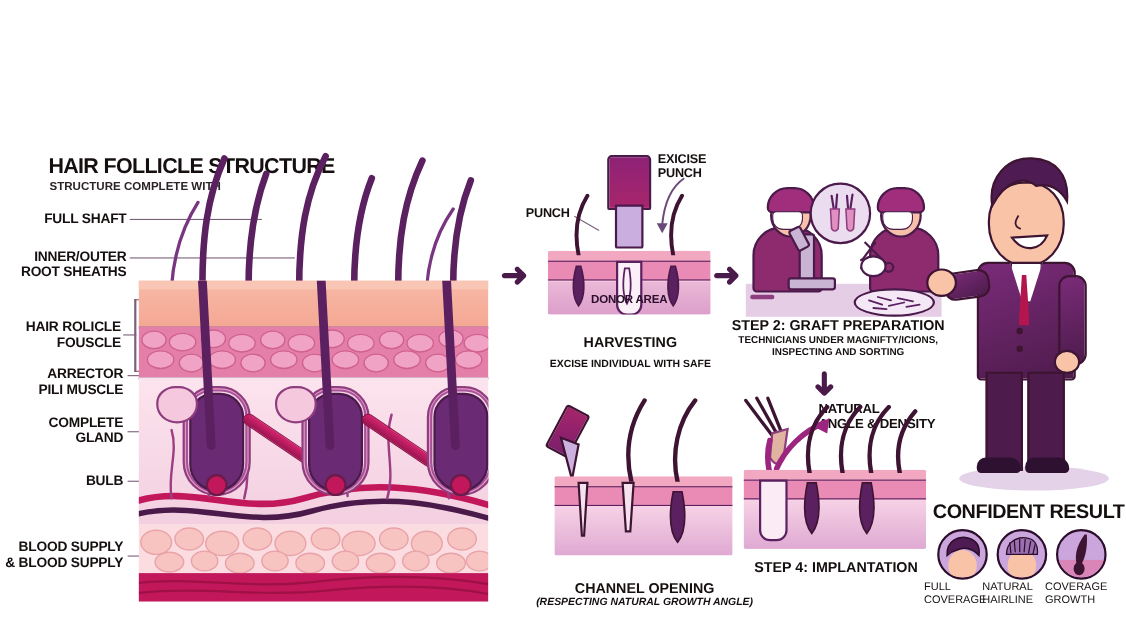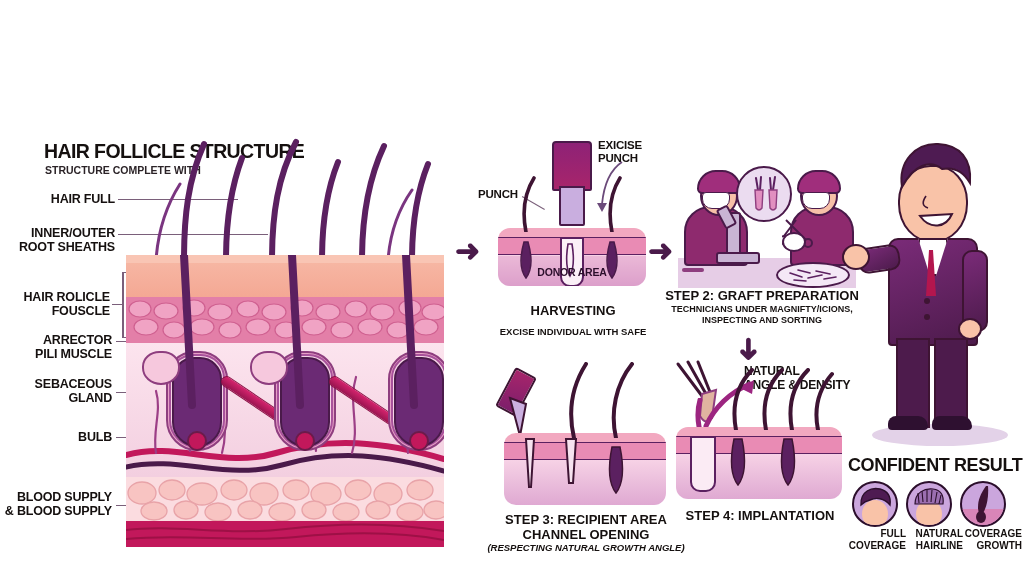--- a/index.html
+++ b/index.html
@@ -58,21 +58,21 @@
   .sheath2{position:absolute;width:52px;height:90px;border-radius:26px 26px 30px 30px;
            background:#F6D5E7;border:2px solid #A8529B;}
   .papilla{position:absolute;width:16px;height:16px;border-radius:50%;
            background:#C2185B;border:2px solid #6B1B4A;}
   .seb{position:absolute;width:34px;height:30px;border-radius:50% 50% 55% 55%;
        background:#F6C8DD;border:2.2px solid #8E3E7F;}
   .arrector{position:absolute;height:9px;background:linear-gradient(#D6246E,#9A1450);
             border-radius:6px;transform-origin:left center;border:1px solid #8E1147;}
 
   
-  .skinmini{position:absolute;overflow:hidden;border-radius:12px;}
+  .skinmini{position:absolute;overflow:hidden;border-radius:2px;}
   .smi-epi{position:absolute;left:0;top:0;width:100%;height:9px;background:#F2A8C0;border-bottom:1.6px solid #5B2060;}
   .smi-gran{position:absolute;left:0;width:100%;height:17px;background:#E98BB4;border-bottom:1.6px solid #5B2060;}
   .smi-derm{position:absolute;left:0;width:100%;bottom:0;background:linear-gradient(#F7D3E6,#DFA9D2);}
   .pit{position:absolute;background:#F6E2EF;border:2.2px solid #5B2060;border-radius:0 0 10px 10px;}
   .donor-band{position:absolute;left:0;bottom:0;width:100%;height:30px;background:rgba(214,141,190,.35);}
 
   .steptitle{position:absolute;text-align:center;font-weight:bold;color:#15100f;}
   .stepsub{position:absolute;text-align:center;font-weight:bold;color:#15100f;}
 
   .arrow{position:absolute;color:#4A1A4A;line-height:1;}
@@ -90,34 +90,34 @@
   .man-suit{position:absolute;background:linear-gradient(160deg,#7A2B78,#4D1B4C);border:2px solid #3E1433;}
   .man-shirt{position:absolute;background:#FFFFFF;border:2px solid #3E1433;}
   .man-tie{position:absolute;background:#B3164E;}
   .man-leg{position:absolute;background:#4D1B4C;border:2px solid #3E1433;}
   .man-shoe{position:absolute;background:#2E1030;border-radius:8px 10px 4px 4px;}
   .man-arm{position:absolute;background:linear-gradient(160deg,#7A2B78,#4D1B4C);border:2px solid #3E1433;}
   .man-hand{position:absolute;background:#F9C3A8;border-radius:50%;border:2px solid #3E1433;}
   .shadow-ell{position:absolute;border-radius:50%;background:#E3D2E8;}
 
   .res-circle{position:absolute;border-radius:50%;background:#CBA6DD;border:2.4px solid #2B0E2B;overflow:hidden;}
-  .res-label{position:absolute;text-align:right;font-weight:bold;color:#15100f;}
+  .res-label{position:absolute;text-align:left;font-weight:normal;color:#15100f;}
 </style>
 </head>
 <body>
 
 <div id="root">
 
 
   <div>
 
     <div class="lbl" style="left:44px;top:140px;font-size:19.5px;letter-spacing:-.6px;">HAIR FOLLICLE STRUCTURE</div>
     <div class="lbl" style="left:45px;top:164px;font-size:10.5px;font-weight:bold;color:#2b2327;letter-spacing:0px;">STRUCTURE COMPLETE WITH</div>
 
-    <div class="lbl r" style="left:10px;top:192px;width:105px;font-size:12.5px;">HAIR FULL</div>
+    <div class="lbl r" style="left:10px;top:192px;width:105px;font-size:12.5px;">FULL SHAFT</div>
     <div class="leader" style="left:118px;top:199px;width:120px;"></div>
 
     <div class="lbl r" style="left:0px;top:226px;width:115px;font-size:12.5px;line-height:14px;">
       <span>INNER/OUTER</span><br>
       <span>ROOT SHEATHS</span>
     </div>
     <div class="leader" style="left:118px;top:234px;width:150px;"></div>
 
     <div class="lbl r" style="left:0px;top:290px;width:110px;font-size:12.5px;line-height:14px;">
       <span>HAIR ROLICLE</span><br>
@@ -128,21 +128,21 @@
     <div class="leader" style="left:122px;top:272px;width:11px;"></div>
     <div class="leader" style="left:122px;top:337px;width:11px;"></div>
 
     <div class="lbl r" style="left:0px;top:333px;width:112px;font-size:12.5px;line-height:14px;text-align:right;">
       <span>ARRECTOR</span><br>
       <span>PILI MUSCLE</span>
     </div>
     <div class="leader" style="left:116px;top:341px;width:150px;"></div>
 
     <div class="lbl r" style="left:0px;top:377px;width:112px;font-size:12.5px;line-height:14px;">
-      <span>SEBACEOUS</span><br>
+      <span>COMPLETE</span><br>
       <span>GLAND</span>
     </div>
     <div class="leader" style="left:116px;top:392px;width:126px;"></div>
 
     <div class="lbl r" style="left:10px;top:430px;width:102px;font-size:12.5px;">BULB</div>
     <div class="leader" style="left:116px;top:437px;width:140px;"></div>
 
     <div class="lbl r" style="left:0px;top:490px;width:112px;font-size:12.5px;line-height:14px;">
       <span>BLOOD SUPPLY</span><br>
       <span>&amp; BLOOD SUPPLY</span>
@@ -489,21 +489,21 @@
       </svg>
     </div>
     <svg style="position:absolute;left:504px;top:362px;" width="162" height="76">
       <g stroke="#3E1433" stroke-width="4" fill="none" stroke-linecap="round">
         <path d="M70 76 C 64 50, 68 24, 82 2"></path>
         <path d="M112 76 C 106 50, 112 22, 128 2"></path>
       </g>
     </svg>
 
     <div class="steptitle" style="left:478px;top:512px;width:216px;font-size:13px;line-height:15px;">
-      <span>STEP 3: RECIPIENT AREA</span><br>
+      <br>
       <span>CHANNEL OPENING</span>
     </div>
     <div class="stepsub" style="left:470px;top:542px;width:232px;font-size:9.5px;font-style:italic;">(RESPECTING NATURAL GROWTH ANGLE)</div>
   </div>
 
   <div>
     <div class="shadow-ell" style="left:872px;top:424px;width:136px;height:22px;"></div>
 
     <div class="man-face" style="left:898px;top:165px;width:66px;height:74px;"></div>
     <svg style="position:absolute;left:892px;top:141px;" width="84" height="50">

